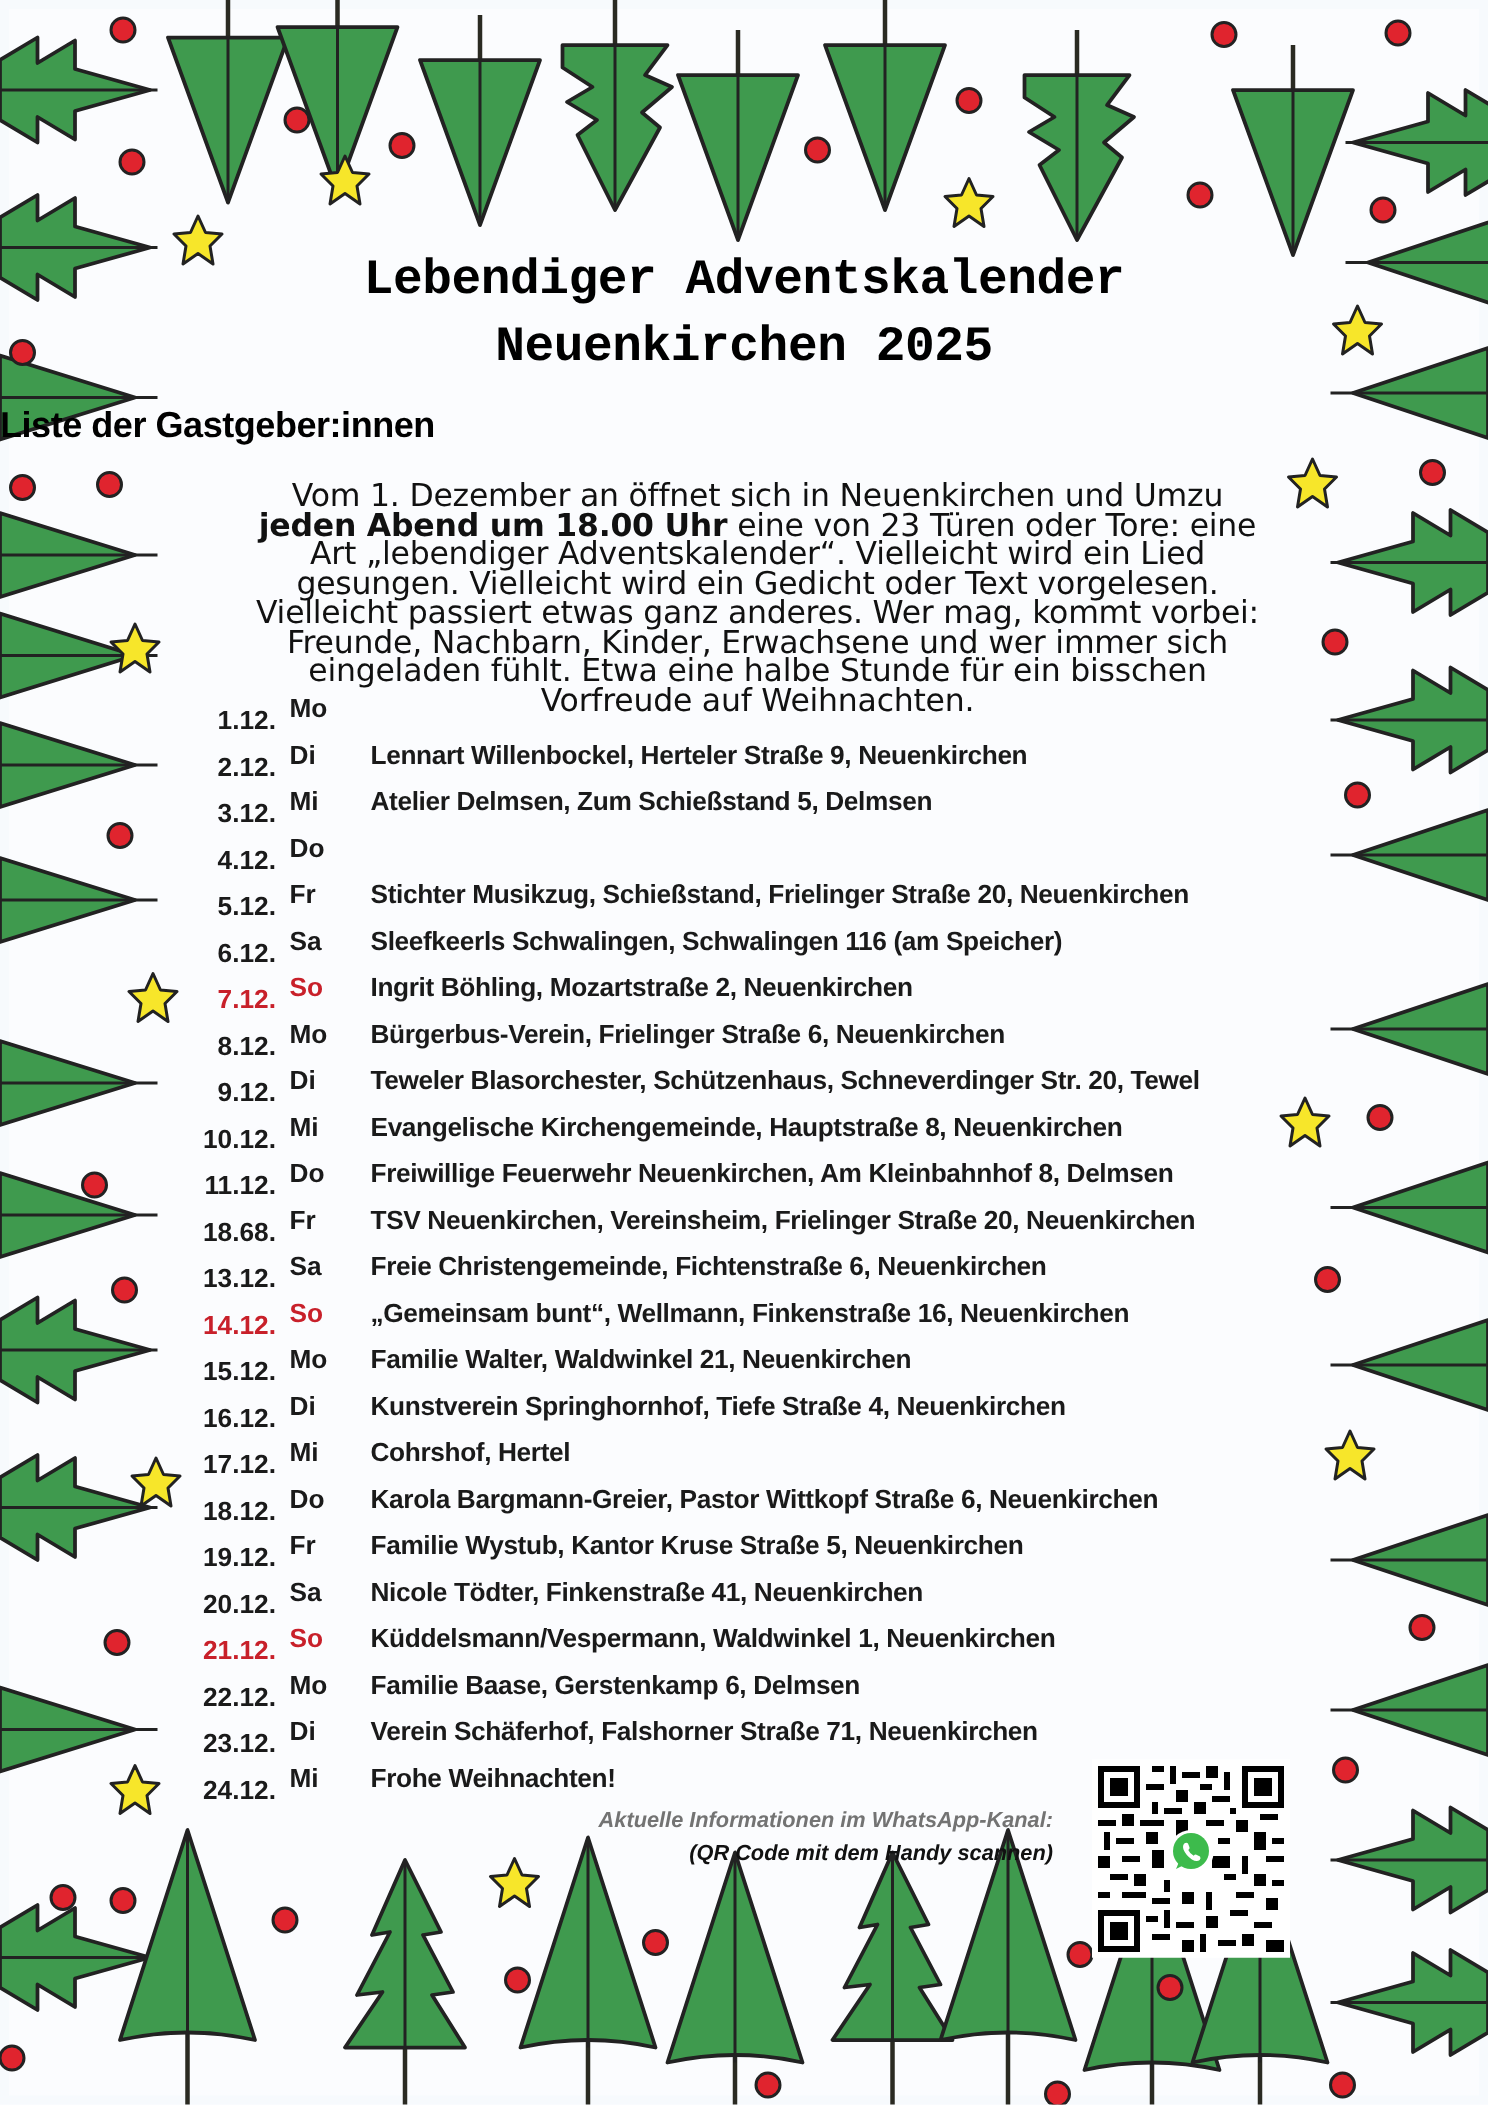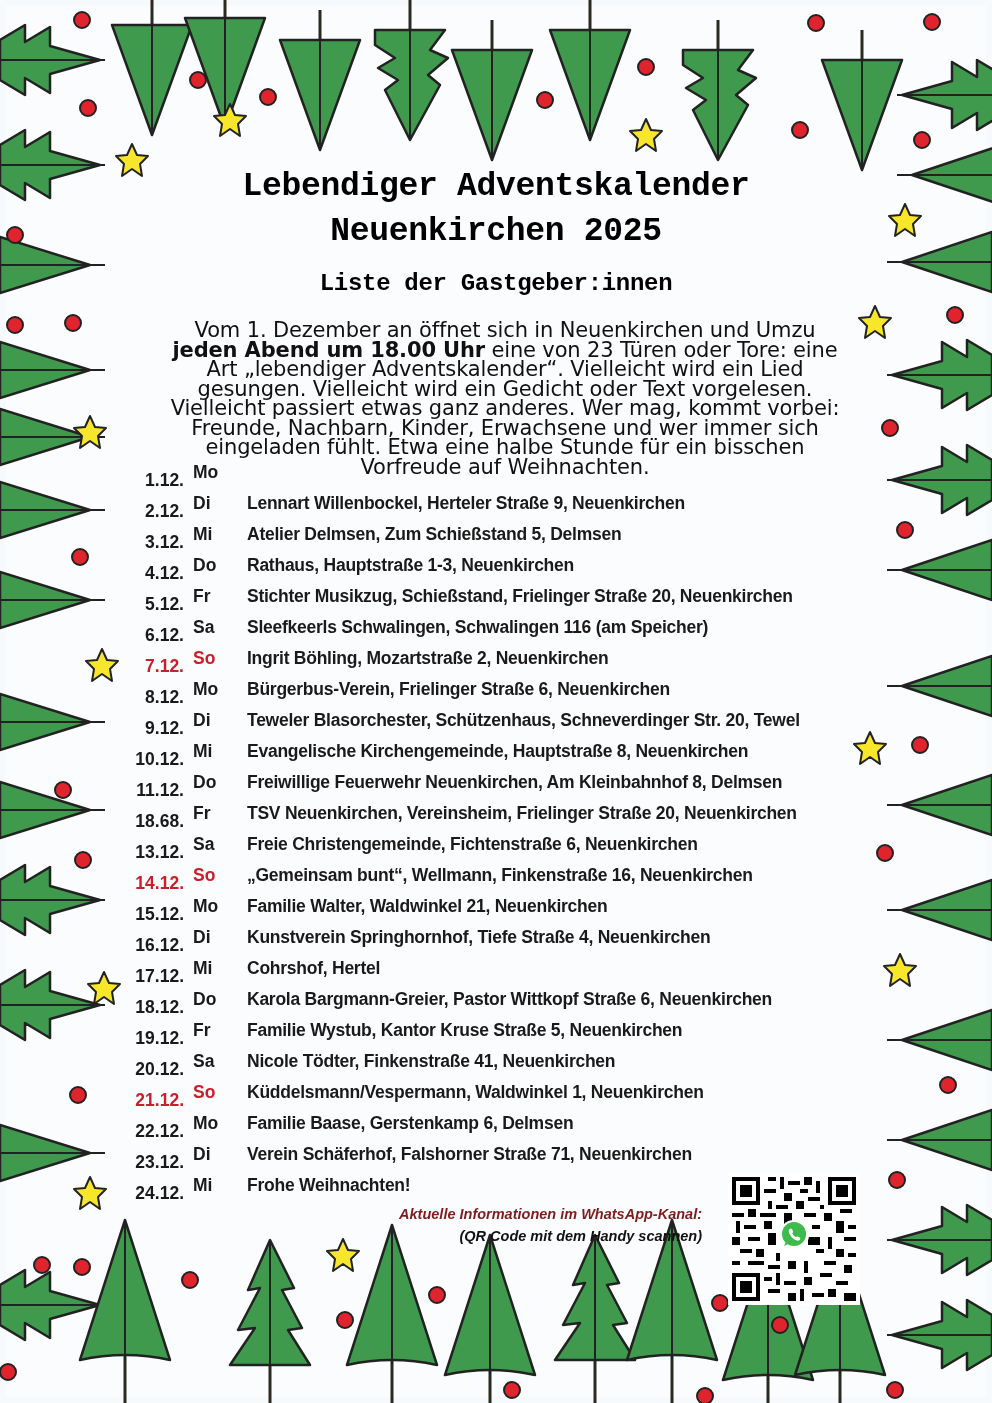--- a/index.html
+++ b/index.html
@@ -17,22 +17,22 @@
   .content { position: absolute; left: 0; top: 0; width: 992px; height: 1403px; }
 
   .title {
     position: absolute; left: 0; width: 992px; text-align: center;
     font-family: Liberation Mono, monospace; font-weight: bold;
     font-size: 33px; letter-spacing: -0.3px; color: #000; line-height: 1;
   }
   .title.l1 { top: 170px; }
   .title.l2 { top: 215px; }
   .subtitle {
-    position: absolute; left: 0; width: 992px; top: 270px; text-align: center;
-    font-family: Liberation Mono, monospace; font-weight: bold;
+    position: absolute; left: 0; width: 992px; top: 270px; text-align: left;
+    font-family: Liberation Sans, sans-serif; font-weight: bold;
     font-size: 24px; color: #000; letter-spacing: -0.3px;
   }
   .intro {
     position: absolute; left: 170px; width: 670px; top: 321px; text-align: center;
     font-family: "DejaVu Sans", sans-serif; font-size: 21px; line-height: 19.5px;
     color: #111; letter-spacing: -0.15px;
   }
   .intro b { font-weight: bold; }
 
   .list { position: absolute; left: 120px; top: 457px; width: 720px; }
@@ -43,21 +43,21 @@
   .row .date { width: 64px; text-align: right; font-weight: bold; margin-top: 15px; }
   .row .day { width: 40px; padding-left: 9px; font-weight: bold; }
   .row .host { padding-left: 14px; font-weight: bold; white-space: nowrap; letter-spacing: -0.25px; }
   .row.sun .date, .row.sun .day { color: #c8202a; }
 
   .wa-note {
     position: absolute; right: 290px; top: 1203px; text-align: right;
     font-family: "Liberation Sans", sans-serif; font-style: italic; font-weight: bold;
     font-size: 14.5px; line-height: 22px;
   }
-  .wa-note .l1 { color: #7f1d1d; display: block; }
+  .wa-note .l1 { color: #737373; display: block; }
   .wa-note .l2 { color: #111; display: block; font-weight: bold; }
 
   .qr {
     position: absolute; left: 728px; top: 1173px; width: 132px; height: 132px;
     background: #fff;
   }
 </style>
 </head>
 <body>
 
@@ -225,21 +225,20 @@
     <span class="host">Lennart Willenbockel, Herteler Straße 9, Neuenkirchen</span>
   </div>
       <div class="row">
     <span class="date">3.12.</span>
     <span class="day">Mi</span>
     <span class="host">Atelier Delmsen, Zum Schießstand 5, Delmsen</span>
   </div>
       <div class="row">
     <span class="date">4.12.</span>
     <span class="day">Do</span>
-    <span class="host">Rathaus, Hauptstraße 1-3, Neuenkirchen</span>
   </div>
       <div class="row">
     <span class="date">5.12.</span>
     <span class="day">Fr</span>
     <span class="host">Stichter Musikzug, Schießstand, Frielinger Straße 20, Neuenkirchen</span>
   </div>
       <div class="row">
     <span class="date">6.12.</span>
     <span class="day">Sa</span>
     <span class="host">Sleefkeerls Schwalingen, Schwalingen 116 (am Speicher)</span>

